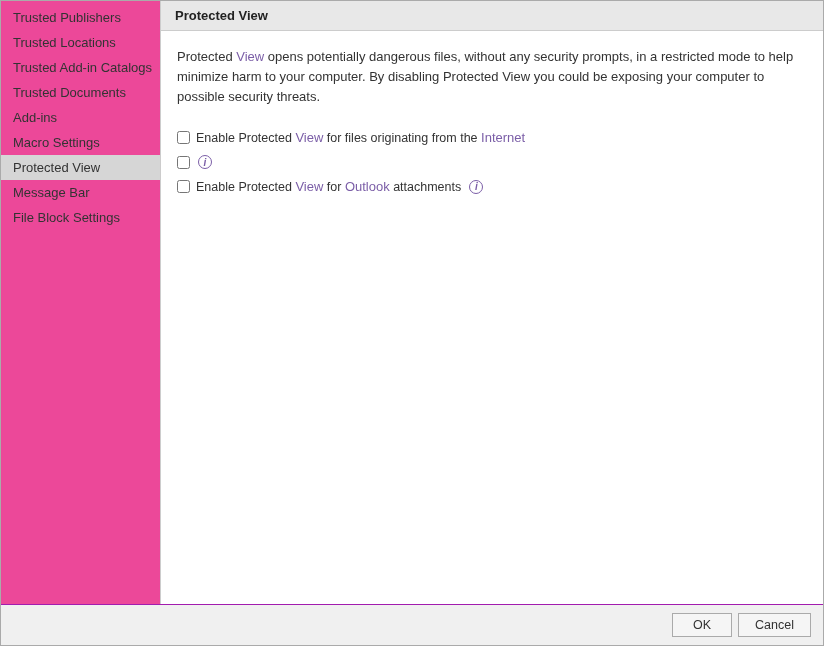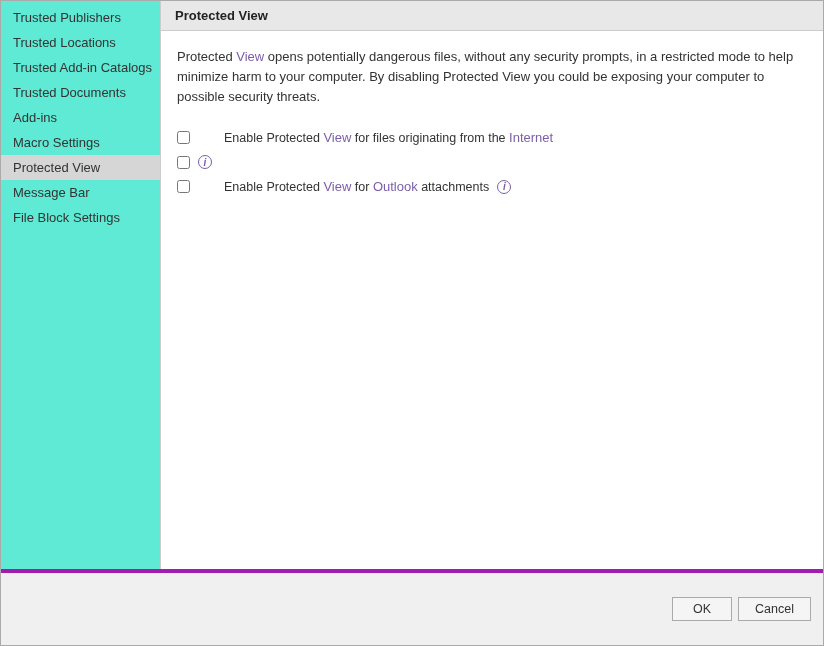--- a/index.html
+++ b/index.html
@@ -31,21 +31,21 @@
 
     .dialog-body {
       display: flex;
       flex: 1;
       overflow: hidden;
     }
 
     .sidebar {
       width: 160px;
       border-right: 1px solid #ccc;
-      background: #5eead4;
+      background: #ec4899;
       padding: 4px 0;
       flex-shrink: 0;
     }
 
     .sidebar-item {
       padding: 5px 12px;
       cursor: pointer;
       color: #333;
       white-space: nowrap;
       overflow: hidden;
@@ -98,21 +98,20 @@
     .checkbox-row input[type="checkbox"] {
       width: 13px;
       height: 13px;
       flex-shrink: 0;
       cursor: pointer;
     }
 
     .checkbox-label {
       color: #333;
       font-size: 12.5px;
-      margin-left: 28px;
     }
 
     .checkbox-label span.link {
       color: #7b5ea7;
     }
 
     .info-icon {
       display: inline-flex;
       align-items: center;
       justify-content: center;
@@ -123,22 +122,22 @@
       color: #7b5ea7;
       font-size: 10px;
       font-style: italic;
       font-weight: bold;
       cursor: pointer;
       margin-left: 2px;
       flex-shrink: 0;
     }
 
     .dialog-footer {
-      border-top: 4px solid #a21caf;
-      padding: 24px 12px;
+      border-top: 1px solid #a21caf;
+      padding: 8px 12px;
       display: flex;
       justify-content: flex-end;
       gap: 6px;
       background: #f0f0f0;
     }
 
     .footer-btn {
       padding: 4px 16px;
       min-width: 60px;
       border: 1px solid #aaa;

